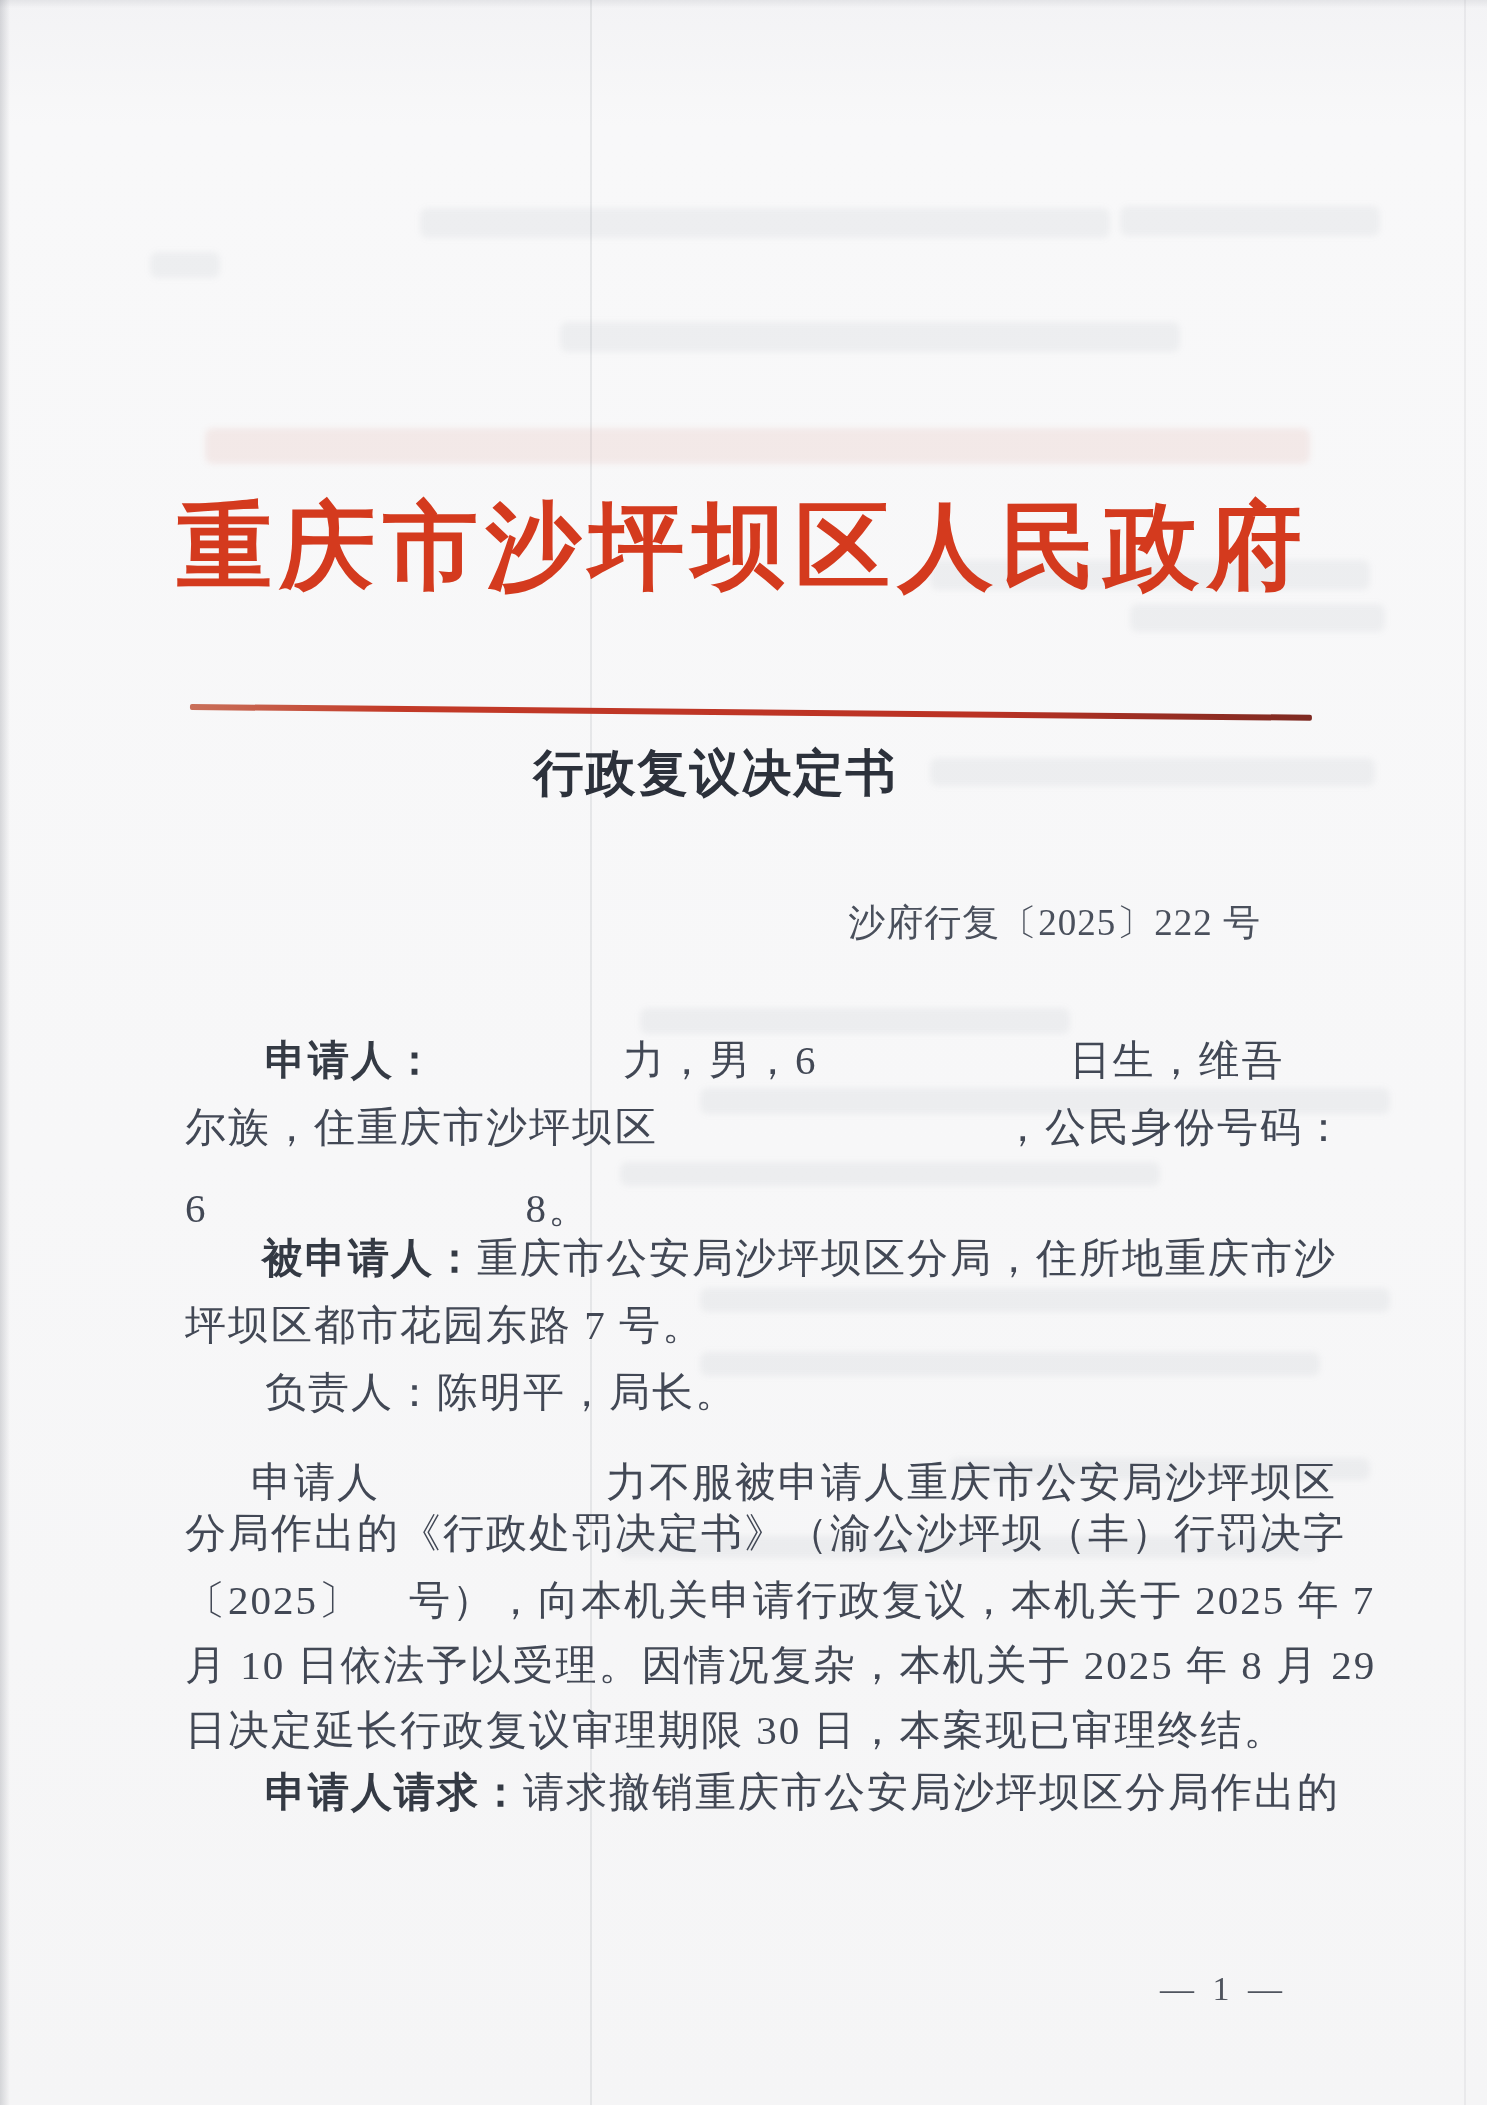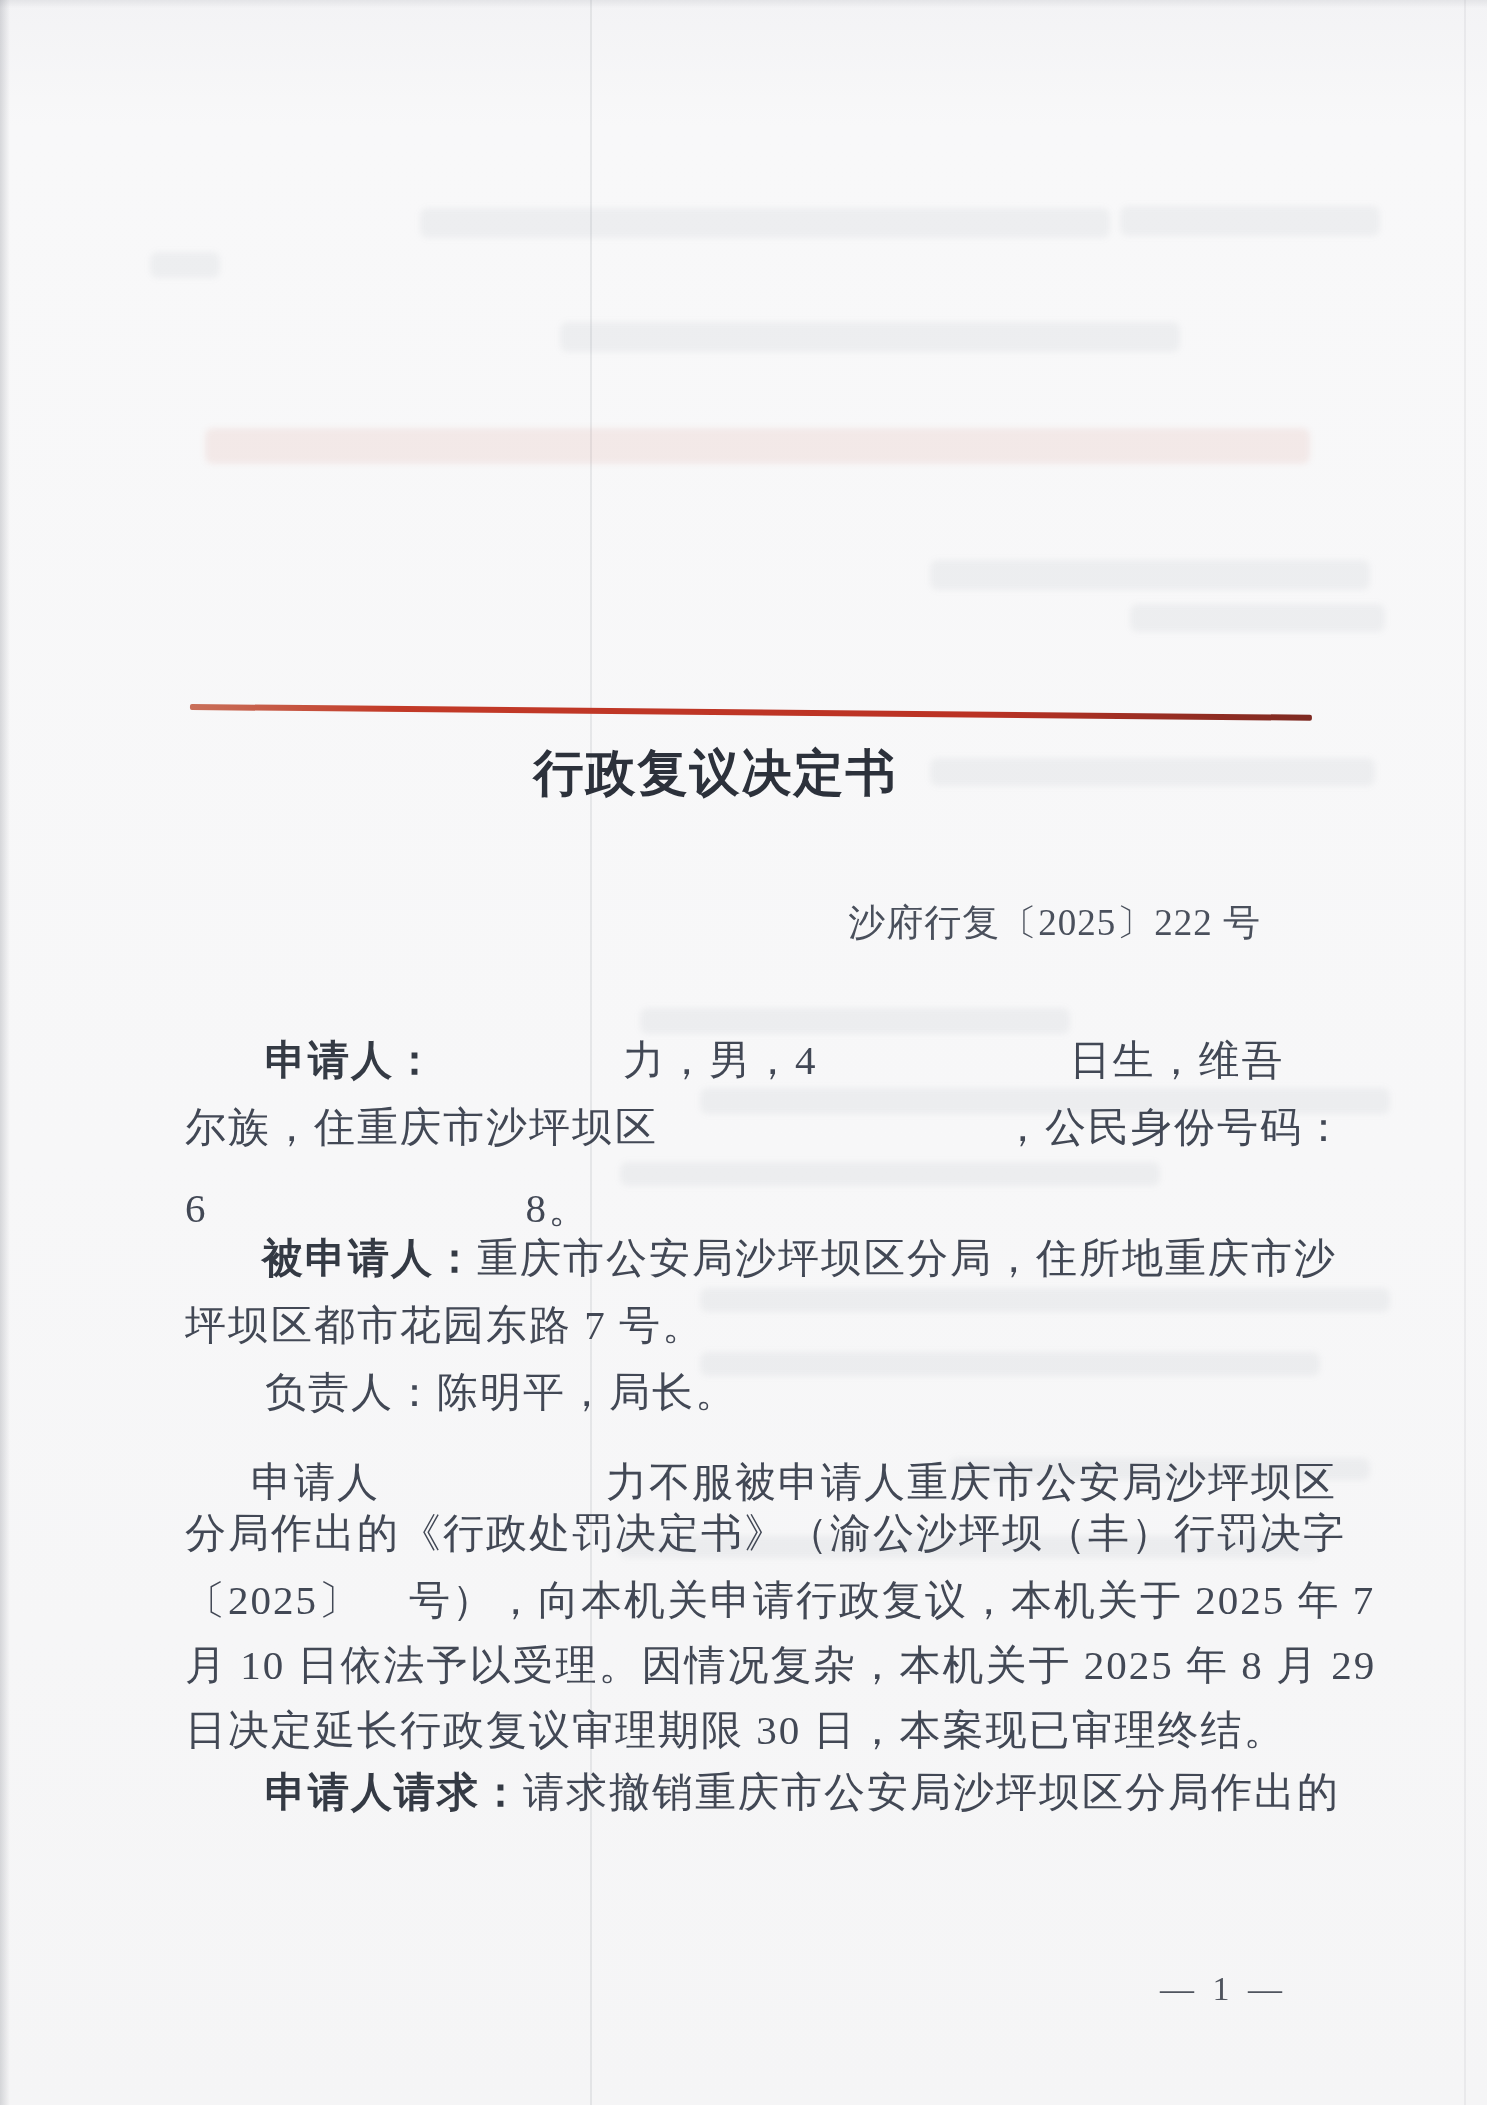--- a/index.html
+++ b/index.html
@@ -79,26 +79,27 @@
   <div class="smudge" style="left:1130px;top:604px;width:255px;height:28px"></div>
   <div class="smudge" style="left:930px;top:758px;width:445px;height:28px"></div>
   <div class="smudge" style="left:640px;top:1008px;width:430px;height:26px"></div>
   <div class="smudge" style="left:700px;top:1088px;width:690px;height:26px"></div>
   <div class="smudge" style="left:620px;top:1162px;width:540px;height:24px"></div>
   <div class="smudge" style="left:700px;top:1288px;width:690px;height:24px"></div>
   <div class="smudge" style="left:700px;top:1352px;width:620px;height:24px"></div>
   <div class="smudge" style="left:950px;top:1458px;width:420px;height:22px"></div>
   <div class="smudge" style="left:620px;top:1536px;width:700px;height:22px"></div>
 
+  <div class="agency-title">重庆市沙坪坝区人民政府</div>
   <div class="red-rule"></div>
   <div class="doc-type-title">行政复议决定书</div>
   <div class="doc-number">沙府行复〔2025〕222 号</div>
 
   <div>
-      <div class="body-line" style="top: 1034px; left: 265px;"><span class="lead">申请人：</span><span class="gap" style="width: 186px;"></span><span>力，男，4</span><span class="gap" style="width: 252px;"></span><span>日生，维吾</span></div>
+      <div class="body-line" style="top: 1034px; left: 265px;"><span class="lead">申请人：</span><span class="gap" style="width: 186px;"></span><span>力，男，6</span><span class="gap" style="width: 252px;"></span><span>日生，维吾</span></div>
       <div class="body-line" style="top: 1101px; left: 185px;"><span>尔族，住重庆市沙坪坝区</span><span class="gap" style="width: 344px;"></span><span>，公民身份号码：</span></div>
       <div class="body-line" style="top: 1166px; left: 185px; margin-top: 16px;"><span>6</span><span class="gap" style="width: 318px;"></span><span>8。</span></div>
       <div class="body-line" style="top: 1232px; left: 262px;"><span class="lead">被申请人：</span><span>重庆市公安局沙坪坝区分局，住所地重庆市沙</span></div>
       <div class="body-line" style="top: 1299px; left: 185px;"><span>坪坝区都市花园东路 7 号。</span></div>
       <div class="body-line" style="top: 1369px; left: 265px; font-family: Liberation Mono, monospace;"><span>负责人：陈明平，局长。</span></div>
       <div class="body-line" style="top: 1439px; left: 251px; margin-top: 17px;"><span>申请人</span><span class="gap" style="width: 226px;"></span><span>力不服被申请人重庆市公安局沙坪坝区</span></div>
       <div class="body-line" style="top: 1507px; left: 185px;"><span>分局作出的《行政处罚决定书》（渝公沙坪坝（丰）行罚决字</span></div>
       <div class="body-line" style="top: 1574px; left: 185px;"><span>〔2025〕</span><span class="gap" style="width: 48px;"></span><span>号），向本机关申请行政复议，本机关于 2025 年 7</span></div>
       <div class="body-line" style="top: 1639px; left: 185px;"><span>月 10 日依法予以受理。因情况复杂，本机关于 2025 年 8 月 29</span></div>
       <div class="body-line" style="top: 1704px; left: 185px;"><span>日决定延长行政复议审理期限 30 日，本案现已审理终结。</span></div>

